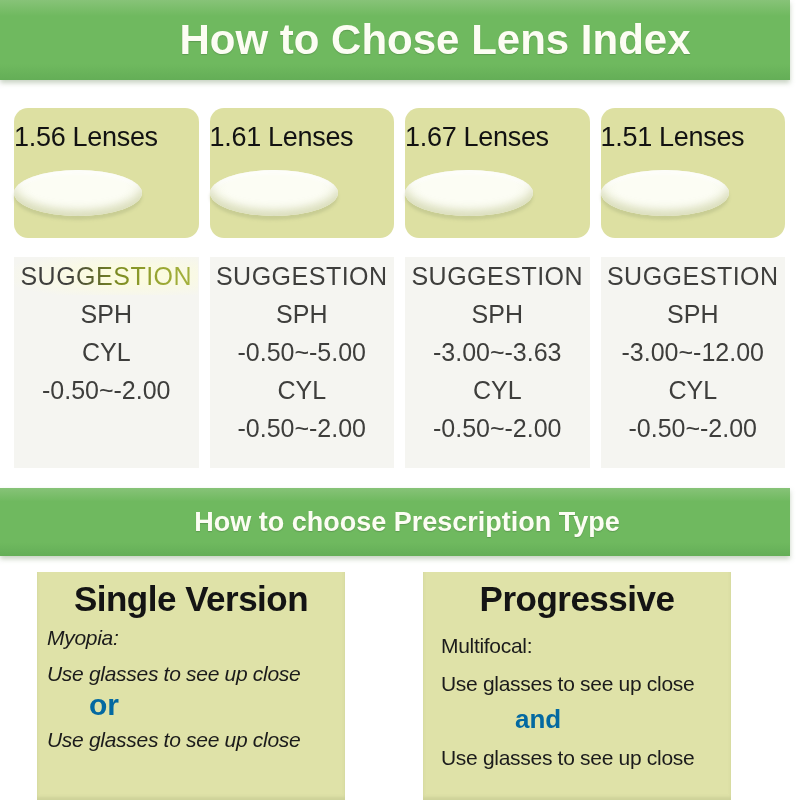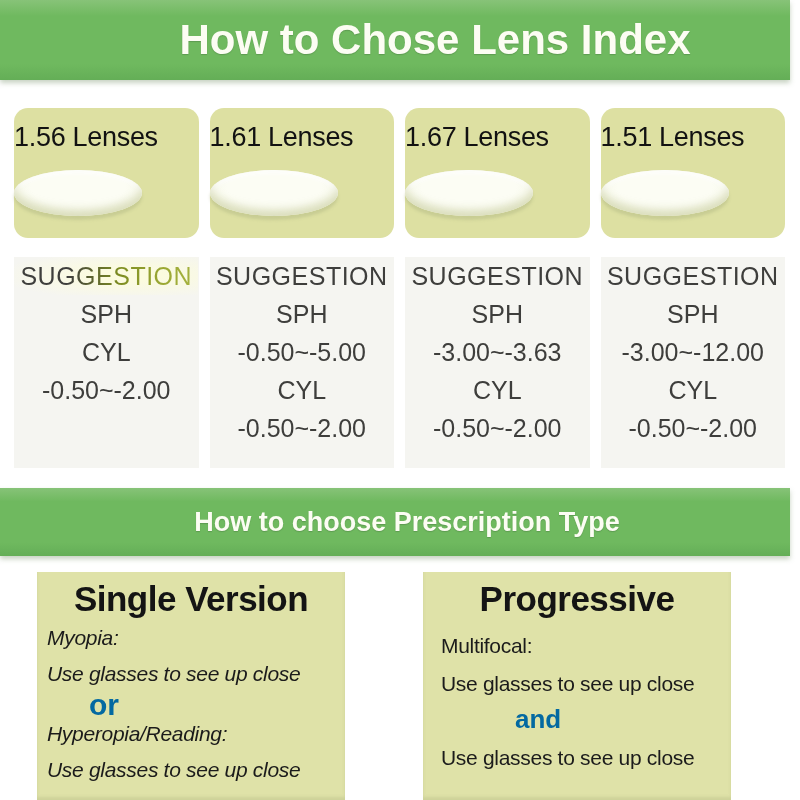--- a/index.html
+++ b/index.html
@@ -219,21 +219,20 @@
 
   <div class="banner banner-2">
     <div class="banner-title">How to choose Prescription Type</div>
   </div>
 
   <div class="rx-box rx-left">
     <div class="rx-title">Single Version</div>
     <div class="rx-label">Myopia:</div>
     <div class="rx-desc">Use glasses to see up close</div>
     <div class="rx-connector">or</div>
-    <div class="rx-label tight">Hyperopia/Reading:</div>
     <div class="rx-desc">Use glasses to see up close</div>
   </div>
 
   <div class="rx-box rx-right">
     <div class="rx-title">Progressive</div>
     <div class="rx-label">Multifocal:</div>
     <div class="rx-desc">Use glasses to see up close</div>
     <div class="rx-connector">and</div>
     <div class="rx-desc last">Use glasses to see up close</div>
   </div>

